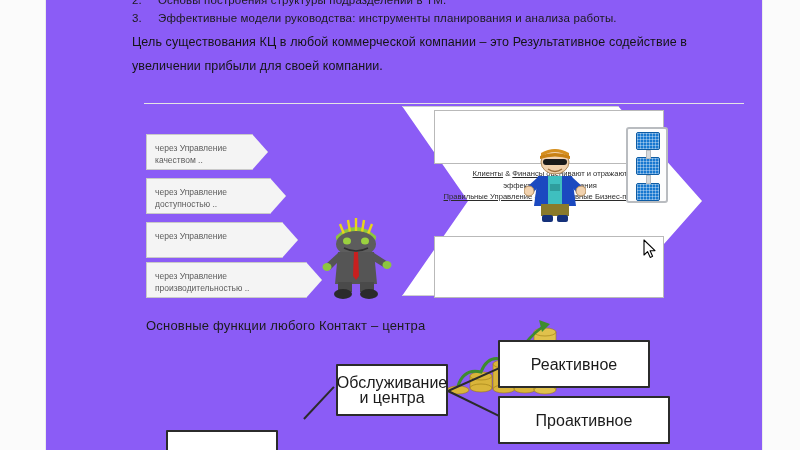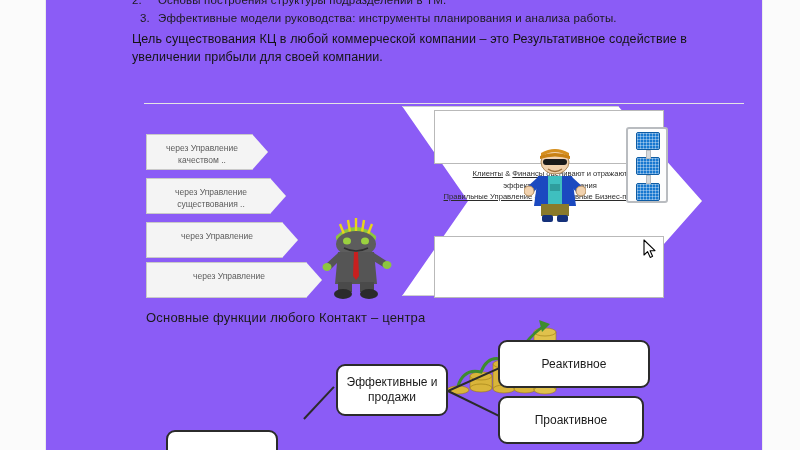--- a/index.html
+++ b/index.html
@@ -34,47 +34,46 @@
   .toptext { position: absolute; left: 0; top: 0; width: 716px; }
   .li {
     position: absolute;
     font-size: 11.5px;
     color: #1b1b1b;
     white-space: nowrap;
     letter-spacing: .15px;
   }
   .li .num { display: inline-block; width: 26px; }
   .li-1 { left: 86px; top: -6px; }
-  .li-2 { left: 86px; top: 12px; text-align: center; }
+  .li-2 { left: 86px; top: 12px; }
   .para {
     position: absolute;
     left: 86px; top: 30px;
     width: 612px;
     font-size: 12.5px;
     color: #141414;
-    line-height: 18px;
+    line-height: 24px;
     letter-spacing: .1px;
   }
 
   
   .fig1 { position: absolute; left: 0; top: 96px; width: 716px; height: 215px; }
   .hairline {
     position: absolute; left: 98px; top: 7px; width: 600px;
     height: 1px; background: #e4e4e4;
   }
 
   
   .chev {
     position: absolute;
     background: #f4f4f4;
     border: 1px solid #c9c9c9;
     color: #5c5c5c;
     font-size: 8.5px;
     line-height: 12px;
-    text-align: center;
     padding: 7px 18px 7px 8px;
     clip-path: polygon(0 0, calc(100% - 16px) 0, 100% 50%, calc(100% - 16px) 100%, 0 100%);
     white-space: nowrap;
   }
   .chev-1 { left: 100px; top: 38px;  width: 122px; height: 36px; }
   .chev-2 { left: 100px; top: 82px;  width: 140px; height: 36px; }
   .chev-3 { left: 100px; top: 126px; width: 152px; height: 36px; }
   .chev-4 { left: 100px; top: 166px; width: 176px; height: 36px; }
 
   
@@ -128,38 +127,38 @@
   .gauge b:nth-of-type(1) { top: 21px; }
   .gauge b:nth-of-type(2) { top: 46px; }
 
   
   .boss { position: absolute; left: 478px; top: 50px; width: 62px; height: 76px; }
   .monster { position: absolute; left: 272px; top: 118px; width: 76px; height: 86px; }
   .coins { position: absolute; left: 398px; top: 222px; width: 116px; height: 82px; }
 
   
   .h2 {
-    position: absolute; left: 100px; top: 310px;
+    position: absolute; left: 100px; top: 318px;
     font-size: 13px; color: #1b1b1b; letter-spacing: .2px;
   }
   .fig2 { position: absolute; left: 0; top: 336px; width: 716px; height: 114px; }
   .rbox {
     position: absolute;
     background: #ffffff;
     border: 2.2px solid #2b2b2b;
-    border-radius: 9px;
+    border-radius: 1px;
     display: flex; align-items: center; justify-content: center;
     text-align: center;
     color: #1b1b1b;
-    font-size: 12px;
+    font-size: 16px;
     line-height: 15px;
   }
   .b-service  { left: 290px; top: 28px;  width: 112px; height: 52px; }
   .b-react    { left: 452px; top: 4px;   width: 152px; height: 48px; }
-  .b-proact   { left: 452px; top: 60px;  width: 146px; height: 48px; text-align: right; }
+  .b-proact   { left: 452px; top: 60px;  width: 172px; height: 48px; text-align: right; }
   .b-partial  { left: 120px; top: 94px;  width: 112px; height: 52px; }
 
   .link { position: absolute; background: #2b2b2b; transform-origin: 0 50%; height: 2.2px; }
   .l-up   { left: 402px; top: 54px; width: 58px; transform: rotate(-24deg); }
   .l-dn   { left: 402px; top: 54px; width: 60px; transform: rotate(26deg); }
   .l-in   { left: 258px; top: 82px; width: 44px; transform: rotate(-47deg); }
 
   
   .cursor { position: absolute; left: 643px; top: 239px; width: 14px; height: 20px; }
 </style>
@@ -186,27 +185,28 @@
     <div class="fig1">
 
       <div class="hairline"></div>
 
       <div class="chev chev-1">
         <div>через Управление</div>
         <div>качеством ..</div>
       </div>
       <div class="chev chev-2">
         <div>через Управление</div>
-        <div>существования ..</div>
+        <div>доступностью ..</div>
       </div>
       <div class="chev chev-3">
         <div>через Управление</div>
       </div>
       <div class="chev chev-4">
         <div>через Управление</div>
+        <div>производительностью ..</div>
       </div>
 
       <div class="bigarrow"></div>
       <div class="panel panel-top"></div>
       <div class="panel panel-bot"></div>
 
       <div class="midtext">
         <div>
           <span class="u">Клиенты</span><span> &amp; </span><span class="u">Финансы</span><span> оценивают и отражают</span>
         </div>
@@ -293,21 +293,21 @@
 
     </div>
 
     <div class="h2">Основные функции любого Контакт – центра</div>
 
     <div class="fig2">
       <div class="link l-up"></div>
       <div class="link l-dn"></div>
       <div class="link l-in"></div>
 
-      <div class="rbox b-service">Эффективные и продажи</div>
+      <div class="rbox b-service">Обслуживание и центра</div>
       <div class="rbox b-react">Реактивное</div>
       <div class="rbox b-proact">Проактивное</div>
       <div class="rbox b-partial"></div>
     </div>
 
   </div>
 
   <svg class="cursor" viewBox="0 0 14 20">
     <path d="M1 1 L1 16 L4.6 12.6 L7.2 18.4 L9.6 17.3 L7.1 11.8 L12 11.6 Z" fill="#ffffff" stroke="#000000" stroke-width="1.1" stroke-linejoin="round"></path>
   </svg>

